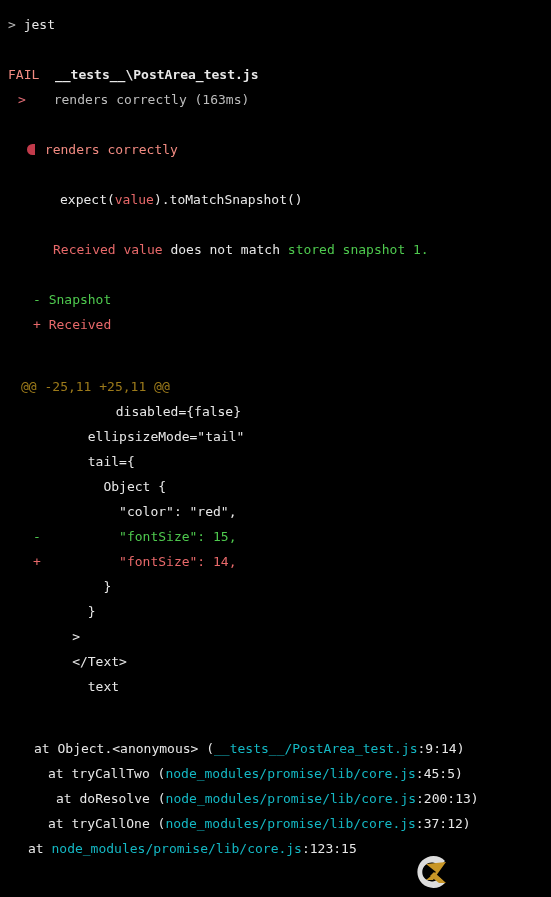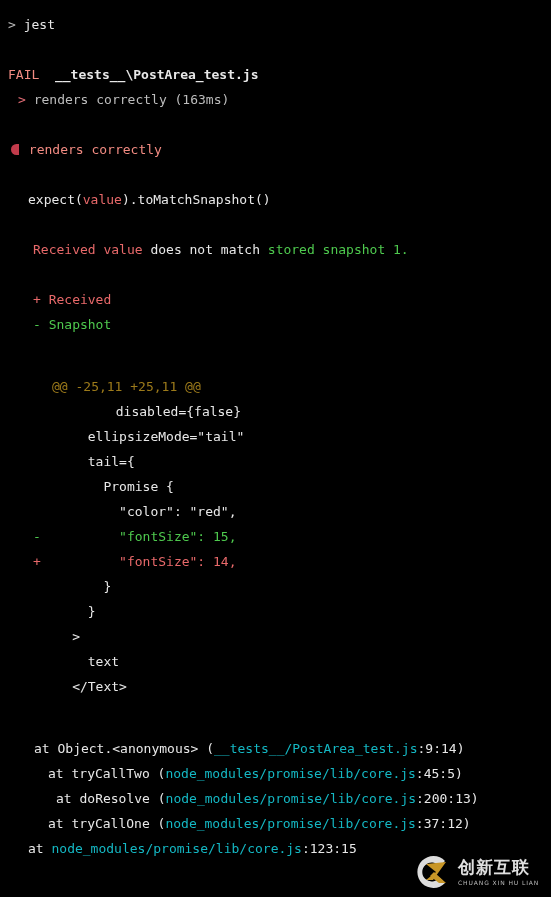--- a/index.html
+++ b/index.html
@@ -31,21 +31,21 @@
     white-space: pre;
     height: 25px;
     line-height: 25px;
     padding-left: 8px;
   }
   .blank { height: 25px; }
   .sp-half { height: 12px; }
 
   
   .c-white   { color: #e8e8e8; }
-  .c-dim     { color: #bdbdbd; }
+  .c-dim     { color: #bdbdbd; margin-left: 20px; }
   .c-fail    { color: #f28b82; }
   .c-red     { color: #e8696a; }
   .c-green   { color: #4ec94e; }
   .c-cyan    { color: #14b8c4; }
   .c-yellow  { color: #9c7a1a; }
   .c-arrow   { color: #b9b9b9; }
   .c-arrow-r { color: #e06c75; }
 
   .bold { font-weight: bold; }
 
@@ -109,54 +109,54 @@
   <div class="line"><span class="c-arrow">&gt;</span><span> </span><span class="c-white">jest</span></div>
 
   <div class="blank"></div>
 
   <div class="line"><span class="c-fail">FAIL</span><span>  </span><span class="c-white bold">__tests__\PostArea_test.js</span></div>
 
   <div class="line" style="padding-left:18px;"><span class="c-arrow-r">&gt;</span><span> </span><span class="c-dim">renders correctly (163ms)</span></div>
 
   <div class="blank"></div>
 
-  <div class="line" style="padding-left:11px;"><span class="bullet"></span><span> </span><span class="c-fail">renders correctly</span></div>
+  <div class="line" style="padding-left:4px;margin-left:23px;"><span class="bullet"></span><span> </span><span class="c-fail">renders correctly</span></div>
 
   <div class="blank"></div>
 
-  <div class="line" style="padding-left:28px;"><span class="c-white">expect(</span><span class="c-red">value</span><span class="c-white">).toMatchSnapshot()</span></div>
+  <div class="line" style="padding-left:28px;margin-left:32px;"><span class="c-white">expect(</span><span class="c-red">value</span><span class="c-white">).toMatchSnapshot()</span></div>
 
   <div class="blank"></div>
 
-  <div class="line" style="padding-left:33px;"><span class="c-red">Received value</span><span class="c-white"> does not match </span><span class="c-green">stored snapshot 1.</span></div>
+  <div class="line" style="padding-left:25px;margin-left:28px;"><span class="c-red">Received value</span><span class="c-white"> does not match </span><span class="c-green">stored snapshot 1.</span></div>
 
   <div class="blank"></div>
 
+  <div class="line" style="padding-left:33px;"><span class="c-green">-</span><span> </span><span class="c-green">Snapshot</span></div>
+
   <div class="line" style="padding-left:33px;"><span class="c-red">+</span><span> </span><span class="c-red">Received</span></div>
-
-  <div class="line" style="padding-left:33px;"><span class="c-green">-</span><span> </span><span class="c-green">Snapshot</span></div>
 
   <div class="blank"></div>
   <div class="sp-half"></div>
 
-  <div class="line" style="padding-left:52px;"><span class="c-yellow">@@ -25,11 +25,11 @@</span></div>
+  <div class="line" style="padding-left:21px;"><span class="c-yellow">@@ -25,11 +25,11 @@</span></div>
 
   <div id="diff-body">
       <div class="line" style="padding-left: 33px; margin-left: 28px;"><span class="c-white"> </span><span class="c-white">      disabled={false}</span></div>
       <div class="line" style="padding-left: 33px;"><span class="c-white"> </span><span class="c-white">      ellipsizeMode="tail"</span></div>
       <div class="line" style="padding-left: 33px;"><span class="c-white"> </span><span class="c-white">      tail={</span></div>
-      <div class="line" style="padding-left: 33px;"><span class="c-white"> </span><span class="c-white">        Promise {</span></div>
+      <div class="line" style="padding-left: 33px;"><span class="c-white"> </span><span class="c-white">        Object {</span></div>
       <div class="line" style="padding-left: 33px;"><span class="c-white"> </span><span class="c-white">          "color": "red",</span></div>
       <div class="line" style="padding-left: 33px;"><span class="c-green">-</span><span class="c-green">          "fontSize": 15,</span></div>
       <div class="line" style="padding-left: 33px;"><span class="c-red">+</span><span class="c-red">          "fontSize": 14,</span></div>
       <div class="line" style="padding-left: 33px;"><span class="c-white"> </span><span class="c-white">        }</span></div>
       <div class="line" style="padding-left: 33px;"><span class="c-white"> </span><span class="c-white">      }</span></div>
       <div class="line" style="padding-left: 33px;"><span class="c-white"> </span><span class="c-white">    &gt;</span></div>
+      <div class="line" style="padding-left: 33px;"><span class="c-white"> </span><span class="c-white">    &lt;/Text&gt;</span></div>
       <div class="line" style="padding-left: 33px;"><span class="c-white"> </span><span class="c-white">      text</span></div>
-      <div class="line" style="padding-left: 33px;"><span class="c-white"> </span><span class="c-white">    &lt;/Text&gt;</span></div>
     </div>
 
   <div class="blank"></div>
   <div class="sp-half"></div>
 
   <div id="stack-trace">
       <div class="line" style="padding-left: 34px;"><span class="c-white">at </span><span class="c-white">Object.&lt;anonymous&gt; </span><span class="c-white">(</span><span class="c-cyan">__tests__/PostArea_test.js</span><span class="c-white">:9:14</span><span class="c-white">)</span></div>
       <div class="line" style="padding-left: 48px;"><span class="c-white">at </span><span class="c-white">tryCallTwo </span><span class="c-white">(</span><span class="c-cyan">node_modules/promise/lib/core.js</span><span class="c-white">:45:5</span><span class="c-white">)</span></div>
       <div class="line" style="padding-left: 56px;"><span class="c-white">at </span><span class="c-white">doResolve </span><span class="c-white">(</span><span class="c-cyan">node_modules/promise/lib/core.js</span><span class="c-white">:200:13</span><span class="c-white">)</span></div>
       <div class="line" style="padding-left: 48px;"><span class="c-white">at </span><span class="c-white">tryCallOne </span><span class="c-white">(</span><span class="c-cyan">node_modules/promise/lib/core.js</span><span class="c-white">:37:12</span><span class="c-white">)</span></div>
@@ -168,17 +168,13 @@
 </div>
 
 <div class="watermark">
   <div class="wm-mark">
     <svg viewBox="0 0 40 40" width="40" height="40" aria-hidden="true">
       <path d="M33 9 A16 16 0 1 0 33 31 L27.5 25.5 A9.5 9.5 0 1 1 27.5 14.5 Z" fill="#f0f0f0"></path>
       <path d="M14 12 L24 20 L14 28 L21 28 L34 10 Z" fill="#d9a32b"></path>
       <path d="M22 20 L34 31 L27 31 L18 24 Z" fill="#d9a32b"></path>
     </svg>
   </div>
-  <div class="wm-text">
-    <div class="wm-cn">创新互联</div>
-    <div class="wm-en">CHUANG XIN HU LIAN</div>
-  </div>
 </div>
 
 </body></html>

